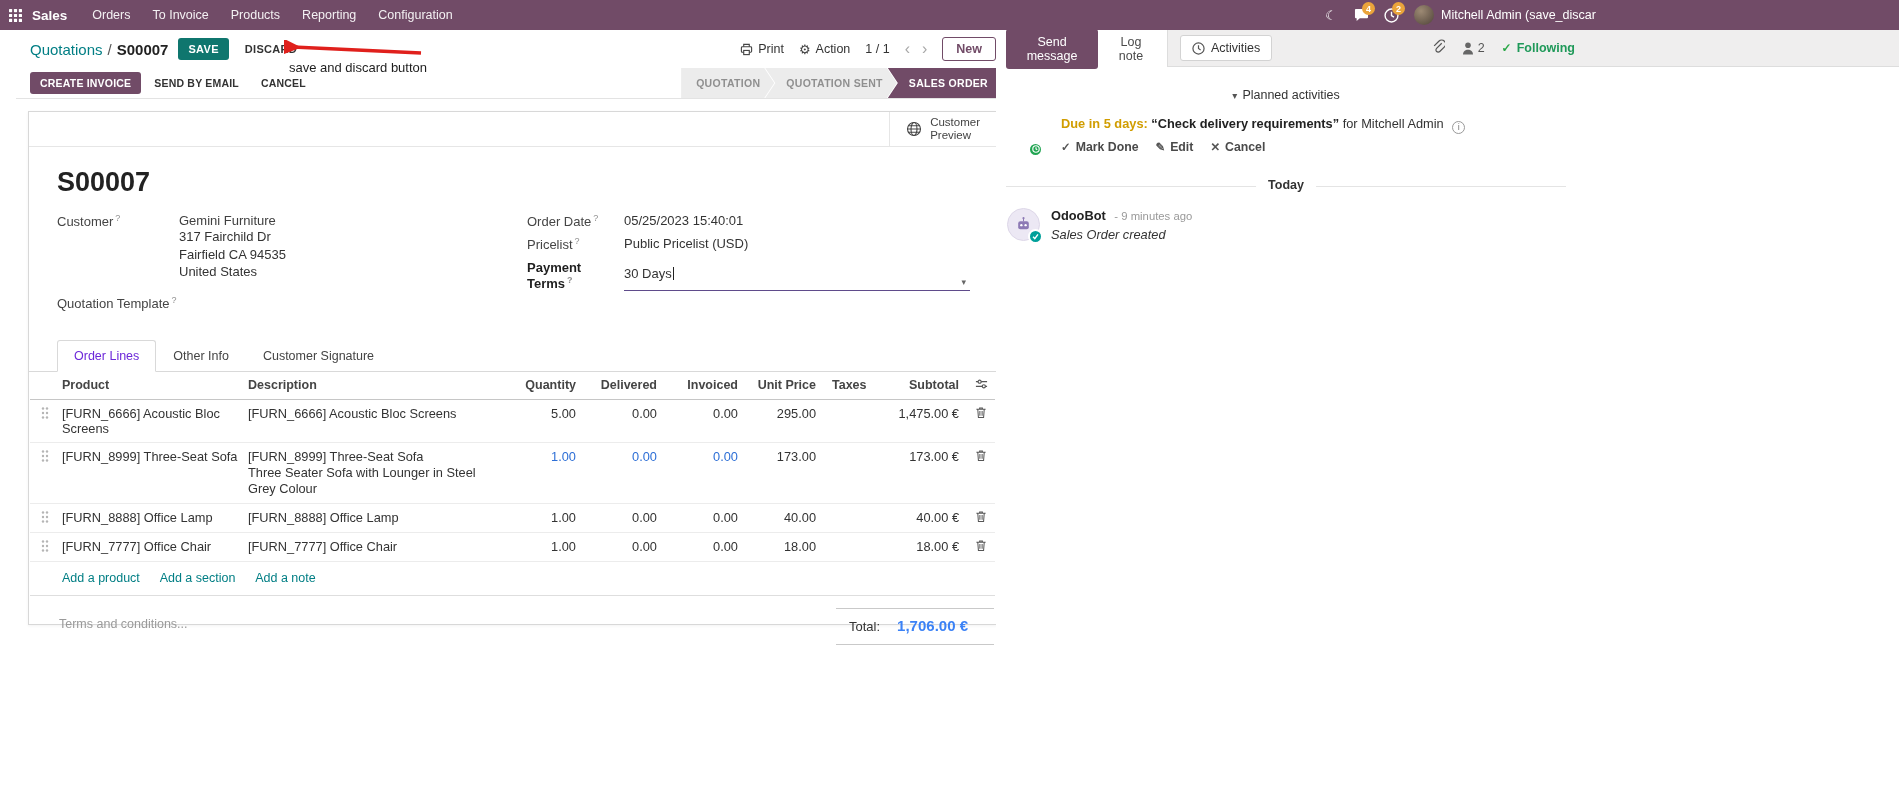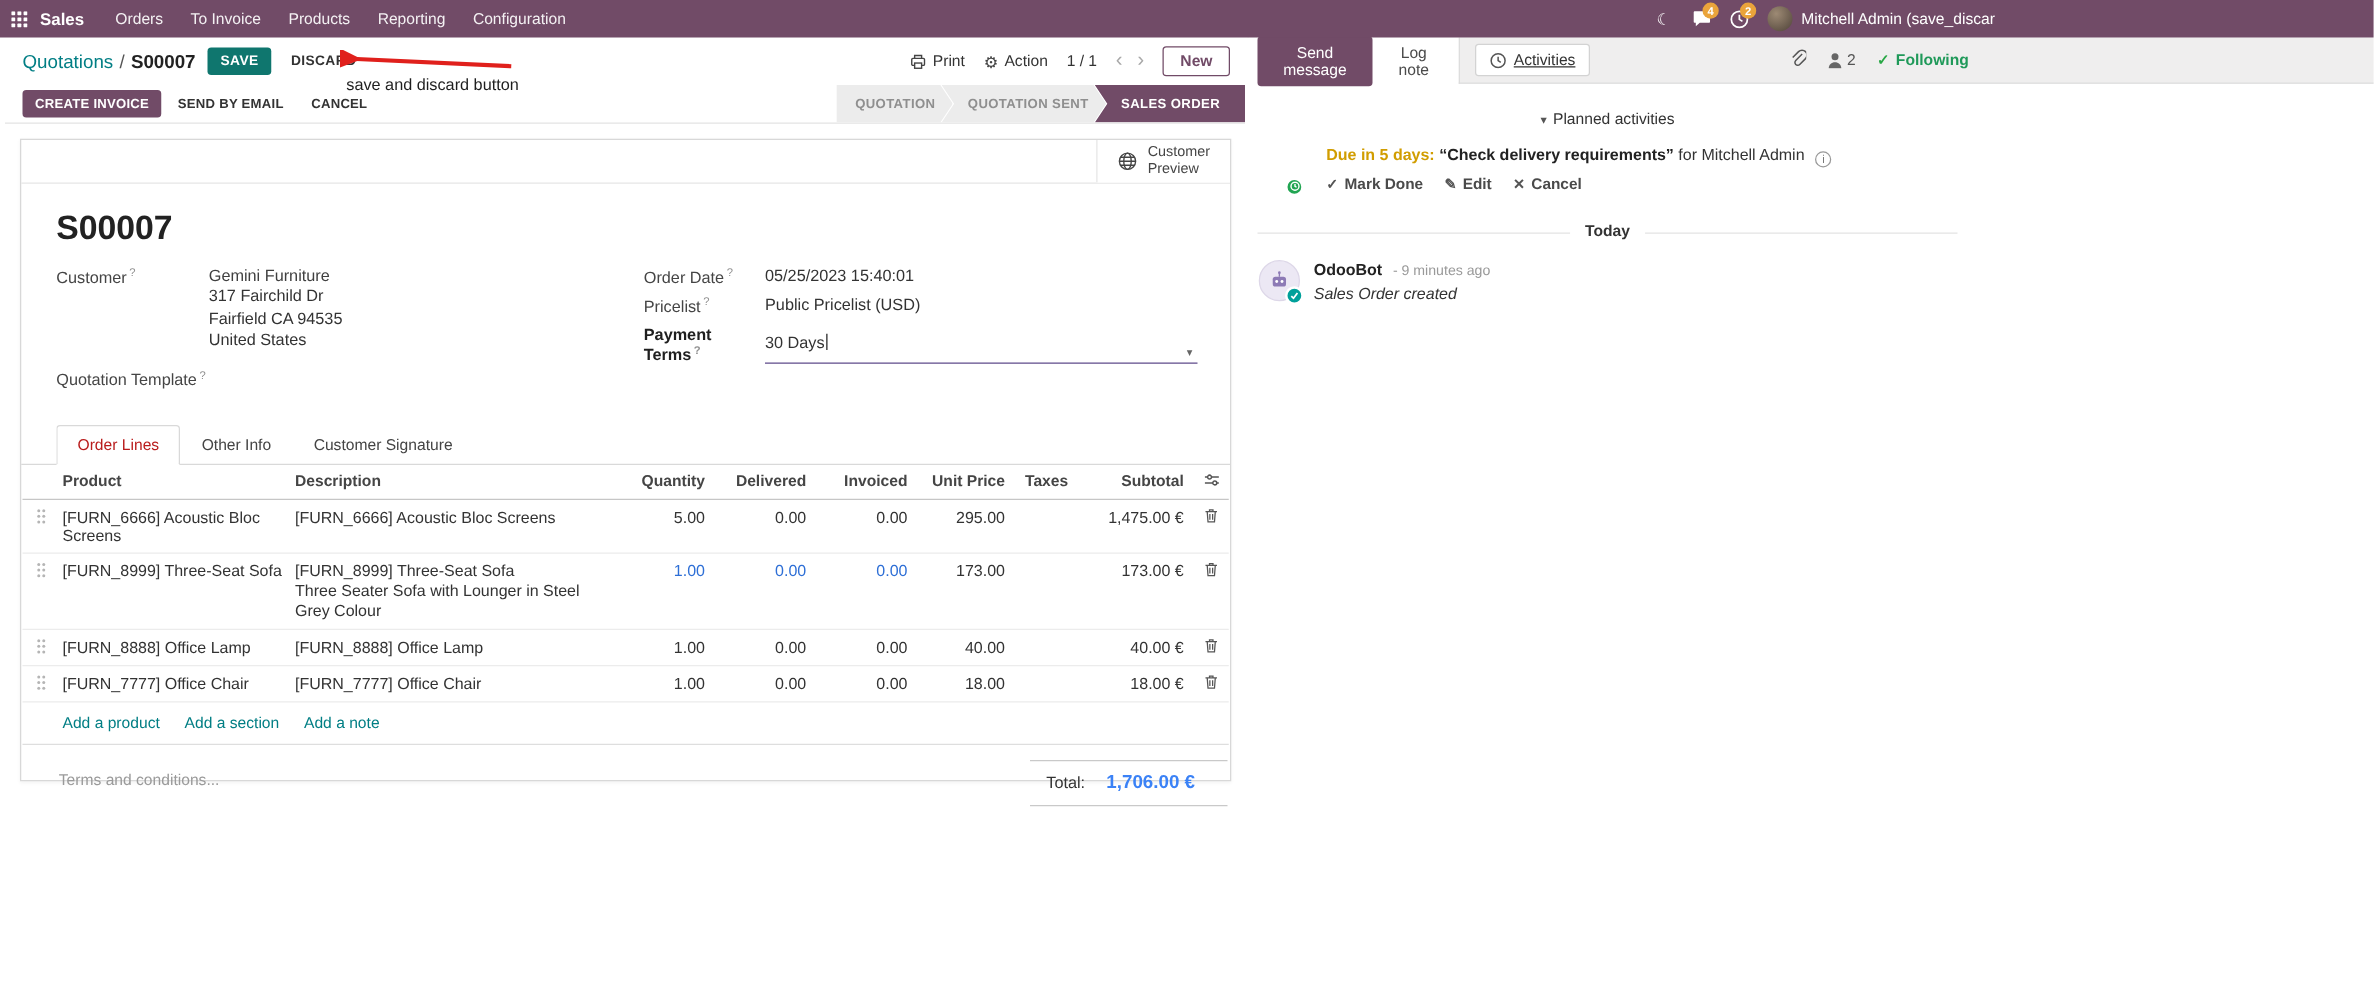--- a/index.html
+++ b/index.html
@@ -21,21 +21,21 @@
   .menus a { display:flex; align-items:center; padding:0 11px; font-size:12.5px; color:rgba(255,255,255,.92); }
   .nav-right { display:flex; align-items:center; height:100%; }
   .nav-ico { position:relative; width:30px; height:100%; display:flex; align-items:center; justify-content:center; cursor:pointer; font-size:13px; }
   .nav-badge { position:absolute; top:2px; right:1px; min-width:13px; height:13px; padding:0 3px; background:#eaa43b;
     color:#fff; font-size:9px; font-weight:700; border-radius:8px; display:flex; align-items:center; justify-content:center; }
   .nav-avatar { width:20px; height:20px; border-radius:50%; margin-left:8px;
     background:radial-gradient(circle at 35% 30%, #9d8a74, #4e4238); flex-shrink:0; cursor:pointer; }
   .user-name { font-size:12.5px; white-space:nowrap; overflow:hidden; width:465px; padding-left:7px; cursor:pointer; }
 
   
-  .left-pane { position:absolute; top:30px; left:4px; width:995px; height:552px; background:#fff; border-right:1px solid #dcdcdc; }
+  .left-pane { position:absolute; top:30px; left:16px; width:995px; height:552px; background:#fff; border-right:1px solid #dcdcdc; }
 
   .control-panel { height:38px; display:flex; align-items:center; justify-content:space-between; padding:0 14px; position:relative; }
   .cp-left { display:flex; align-items:center; gap:10px; }
   .breadcrumb { font-size:15px; display:flex; align-items:center; gap:5px; }
   .bc-link { color:#017e84; }
   .bc-sep { color:#555; }
   .bc-current { color:#222; font-weight:700; }
   .btn-save { background:#0f766e; color:#fff; border:none; border-radius:3px; padding:5px 10px;
     font-size:11px; font-weight:700; letter-spacing:.3px; }
   .btn-discard { background:none; border:none; color:#333; padding:5px 6px; font-size:11px; font-weight:700; letter-spacing:.3px; }
@@ -85,21 +85,21 @@
   .addr div { line-height:17.5px; color:#333; }
   .frow.qt { margin-top:14px; }
   .lbl-bold { font-weight:700; color:#1f1f1f; }
   .pay-input { flex:1; display:flex; align-items:center; border-bottom:1px solid #5f4b8b; position:relative;
     padding-bottom:2px; color:#333; cursor:text; }
   .text-caret { display:inline-block; width:1px; height:13px; background:#222; margin-left:1px; }
   .dd-caret { position:absolute; right:4px; bottom:3px; color:#666; font-size:9px; cursor:pointer; }
 
   .tabs { display:flex; padding-left:28px; margin-top:22px; border-bottom:1px solid #d9d9d9; }
   .tab { padding:8px 16px; font-size:12.5px; color:#444; border:1px solid transparent; margin-bottom:-1px; cursor:pointer; }
-  .tab.active { background:#fff; border-color:#d9d9d9 #d9d9d9 #fff #d9d9d9; border-radius:3px 3px 0 0; color:#b91c1c; }
+  .tab.active { background:#fff; border-color:#d9d9d9 #d9d9d9 #fff #d9d9d9; border-radius:3px 3px 0 0; color:#6d28d9; }
 
   .olist { padding:0 1px; }
   .olrow { display:grid; grid-template-columns:30px 186px 260px 78px 81px 81px 78px 1fr 100px 28px;
     align-items:start; border-bottom:1px solid #ececec; font-size:12.8px; }
   .olrow > div { padding-top:6px; padding-bottom:6px; line-height:15px; }
   .olhead { font-weight:700; color:#454545; border-bottom:1px solid #c6c6c6; font-size:12.5px; }
   .c-prod { padding-left:2px; }
   .c-desc { padding-left:2px; }
   .c-desc div { line-height:16px; }
   .c-num { text-align:right; padding-right:8px; }
@@ -118,21 +118,21 @@
   .total-label { font-size:13px; color:#333; }
   .total-value { font-size:15px; font-weight:700; color:#3b82f6; }
 
   
   .chatter { position:absolute; top:30px; left:996px; width:903px; height:760px; background:#fff; }
   .chat-topbar { height:37px; display:flex; align-items:stretch; position:relative; }
   .ct-white { display:flex; align-items:center; gap:7px; padding:0 10px; width:171px; flex-shrink:0; }
   .btn-send { background:#714B67; color:#fff; border:none; border-radius:3px; padding:6px 10px; font-size:12.5px; }
   .btn-lognote { background:none; border:none; color:#4a4a4a; font-size:12.5px; padding:6px 5px; }
   .ct-gray { flex:1; background:#efeeee; border-left:1px solid #ddd; border-bottom:1px solid #ddd;
-    display:flex; align-items:center; padding-left:12px; position:relative;text-decoration:underline; }
+    display:flex; align-items:center; padding-left:12px; position:relative; }
   .btn-activities { background:#fff; border:1px solid #d3d3d3; border-radius:3px; padding:5px 11px;
     display:flex; align-items:center; gap:6px; font-size:12.5px; color:#333; }
   .ct-icons { position:absolute; right:324px; top:0; bottom:0; display:flex; align-items:center; gap:17px; }
   .follower { display:flex; align-items:center; gap:4px; color:#555; font-size:12.5px; cursor:pointer; }
   .following { display:flex; align-items:center; gap:5px; font-size:12.5px; color:#1f9959; font-weight:600; cursor:pointer; }
   .check-green { color:#28a745; font-size:12px; }
 
   .chat-content { width:580px; }
   .planned-hdr { text-align:center; padding:21px 0 12px; font-size:12.5px; color:#333; cursor:pointer; }
   .hdr-caret { color:#555; font-size:10px; margin-right:5px; }

